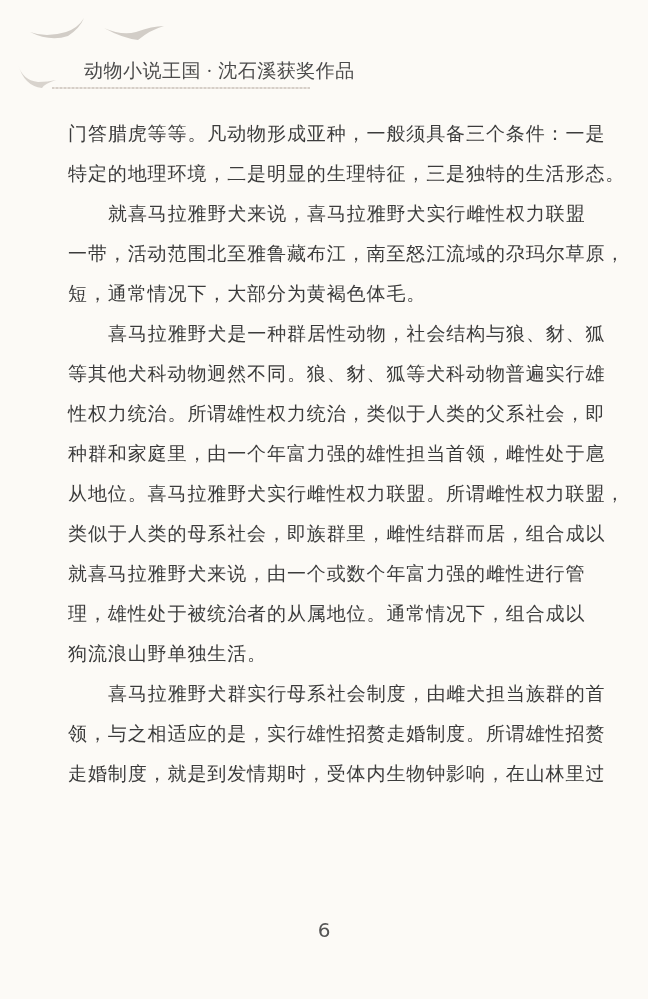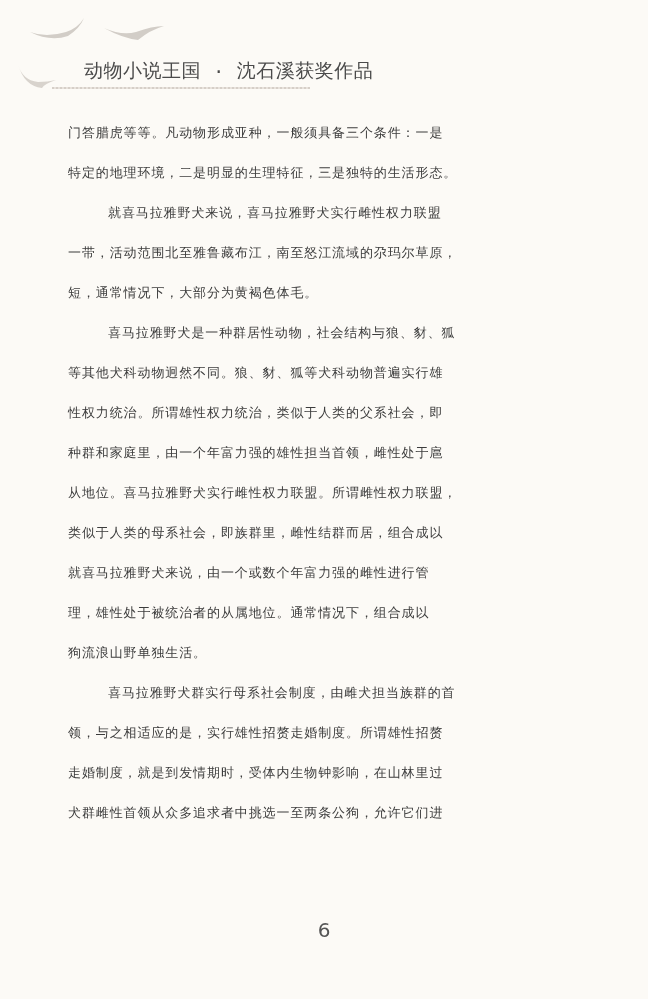--- a/index.html
+++ b/index.html
@@ -7,34 +7,34 @@
     width: 648px; height: 999px; overflow: hidden;
     background: #fcfaf6;
     position: relative;
     font-family: "DejaVu Serif", "Liberation Serif", serif;
     color: #3a3a3a;
   }
   .page { position: absolute; left: 0; top: 0; width: 648px; height: 999px; }
   .wing { position: absolute; }
   .header-title {
     position: absolute; left: 84px; top: 58px;
-    font-family: Liberation Mono, monospace;
+    font-family: Liberation Serif, serif;
     font-size: 19px; color: #4a4a4a; letter-spacing: 0.5px;
     white-space: nowrap;
   }
   .header-rule {
     position: absolute; left: 52px; top: 87px; width: 258px; height: 2px;
     background: repeating-linear-gradient(90deg, #d6cfc8 0 2px, #e8e2dc 2px 4px);
   }
   .body-text {
     position: absolute; left: 68px; top: 120px; width: 542px;
   }
   .line {
     height: 40px; line-height: 26px;
-    font-size: 13px; letter-spacing: 0.9px;
+    font-size: 19px; letter-spacing: 0.9px;
     white-space: nowrap; color: #3c3c3c;
   }
   .line.indent { padding-left: 40px; }
   .page-number {
     position: absolute; left: 0; width: 648px; top: 918px; text-align: center;
     font-family: "DejaVu Sans", "Liberation Sans", sans-serif;
     font-size: 20px; color: #555;
   }
 </style>
 </head>
@@ -66,17 +66,16 @@
       <div class="line">性权力统治。所谓雄性权力统治，类似于人类的父系社会，即</div>
       <div class="line">种群和家庭里，由一个年富力强的雄性担当首领，雌性处于扈</div>
       <div class="line">从地位。喜马拉雅野犬实行雌性权力联盟。所谓雌性权力联盟，</div>
       <div class="line">类似于人类的母系社会，即族群里，雌性结群而居，组合成以</div>
       <div class="line">就喜马拉雅野犬来说，由一个或数个年富力强的雌性进行管</div>
       <div class="line">理，雄性处于被统治者的从属地位。通常情况下，组合成以</div>
       <div class="line">狗流浪山野单独生活。</div>
       <div class="line indent">喜马拉雅野犬群实行母系社会制度，由雌犬担当族群的首</div>
       <div class="line">领，与之相适应的是，实行雄性招赘走婚制度。所谓雄性招赘</div>
       <div class="line">走婚制度，就是到发情期时，受体内生物钟影响，在山林里过</div>
-      <div class="line">犬群雌性首领从众多追求者中挑选一至两条公狗，允许它们进</div>
     </div>
 
   <div class="page-number">6</div>
 </div>
 
 </body></html>

